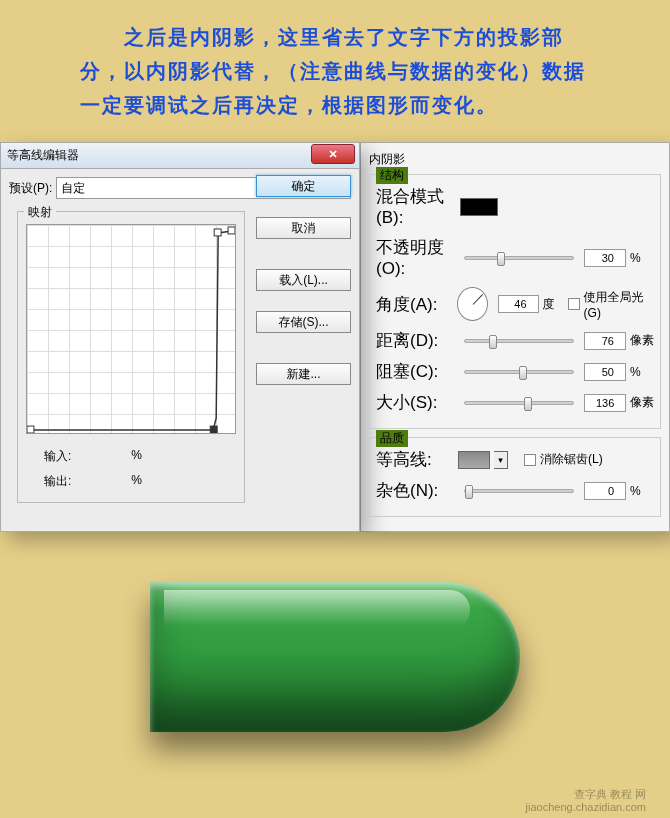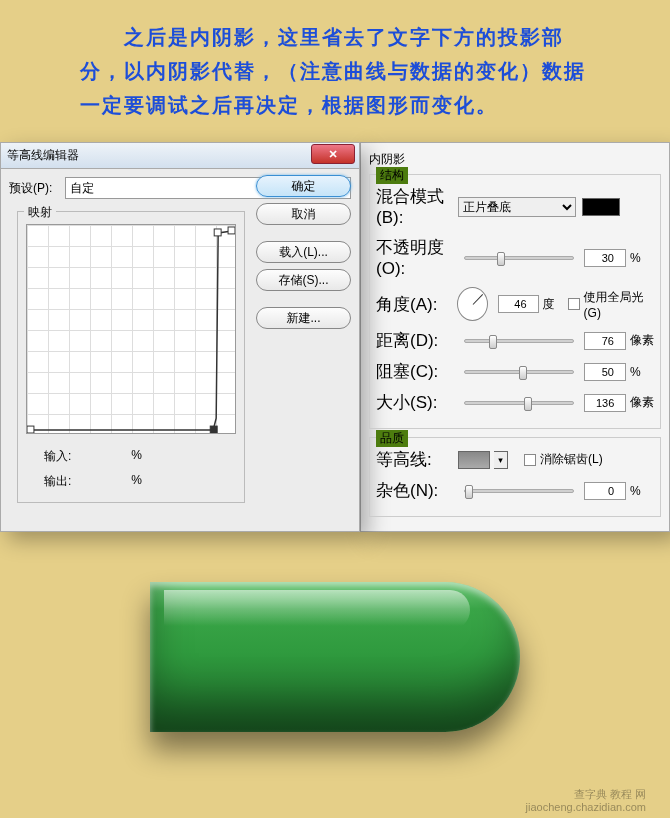--- a/index.html
+++ b/index.html
@@ -2,23 +2,23 @@
 <html><head>
 <meta charset="utf-8">
 <style>
 *{margin:0;padding:0;box-sizing:border-box;font-family:"Microsoft YaHei","SimSun",sans-serif}
 body{width:670px;height:818px;background:#e5cf88;position:relative;overflow:hidden}
 .intro{padding:20px 80px 20px 80px;font-size:20px;font-weight:bold;color:#1d4ed8;line-height:1.7;letter-spacing:2px}
 .panels{display:flex;background:#fff}
 .left-panel{width:360px;background:#ececec;border:1px solid #aaa;position:relative;box-shadow:8px 8px 20px rgba(0,0,0,0.3)}
 .titlebar{height:26px;display:flex;align-items:center;padding:0 6px;background:linear-gradient(#eef3f8,#d3e0ee);border-bottom:1px solid #aaa;font-size:12px;position:relative}
 .closebtn{position:absolute;right:4px;top:1px;width:44px;height:20px;background:linear-gradient(#e78,#c43229);border:1px solid #823;border-radius:3px;display:flex;align-items:center;justify-content:center;color:#fff;font-size:11px;font-weight:bold}
-.preset-row{display:flex;align-items:center;padding:8px;font-size:12px;gap:13px}
+.preset-row{display:flex;align-items:center;padding:8px;font-size:12px;gap:4px}
 .preset-row select{flex:1;height:22px;font-size:12px;border:1px solid #999;background:#fff}
-.btn{width:95px;height:22px;background:linear-gradient(#fdfdfd,#e8e8e8);border:1px solid #888;border-radius:11px;font-size:12px;margin-bottom:6px;cursor:pointer}
+.btn{width:95px;height:22px;background:linear-gradient(#fdfdfd,#e8e8e8);border:1px solid #888;border-radius:0;font-size:12px;margin-bottom:20px;cursor:pointer}
 .btn.ok{background:linear-gradient(#e7f3fd,#c5e4f8);border:1px solid #3a8fd3;box-shadow:0 0 3px #6cb5e8}
 .btn-col{position:absolute;right:8px;top:32px;display:flex;flex-direction:column;align-items:center}
 .map-group{margin:4px 8px 8px 16px;padding:10px 6px 8px 6px;border:1px solid #bbb;position:relative;width:228px}
 .map-group .legend{position:absolute;top:-8px;left:6px;background:#ececec;padding:0 4px;font-size:12px}
 .curve{width:210px;height:210px;background:#fff;border:1px solid #999;margin:2px auto 10px auto;position:relative}
 .curve::before{content:"";position:absolute;inset:0;background-image:linear-gradient(#ddd 1px,transparent 1px),linear-gradient(90deg,#ddd 1px,transparent 1px);background-size:21px 21px}
 .curve svg{position:absolute;inset:0}
 .io-row{font-size:12px;padding:4px 8px 4px 20px;display:flex;gap:60px}
 .right-panel{flex:1;background:#f4f4f4;border:1px solid #aaa;padding:6px 8px;font-size:12px;box-shadow:8px 8px 20px rgba(0,0,0,0.3)}
 .rp-title{font-size:12px;padding:2px 0 6px 0}
@@ -93,23 +93,20 @@
     </div>
   </div>
 
   <div class="right-panel">
     <div class="rp-title">内阴影</div>
     <div class="group">
       <span class="legend">结构</span>
 
       <div class="row">
         <span class="lbl">混合模式(B):</span>
-        <select style="width:118px">
-          <option>正片叠底</option>
-        </select>
         <span class="swatch"></span>
       </div>
 
       <div class="row">
         <span class="lbl">不透明度(O):</span>
         <div class="slider">
             <div class="thumb" style="left:30%"></div>
           </div>
         <span class="numbox">30</span>
         <span class="unit">%</span>

